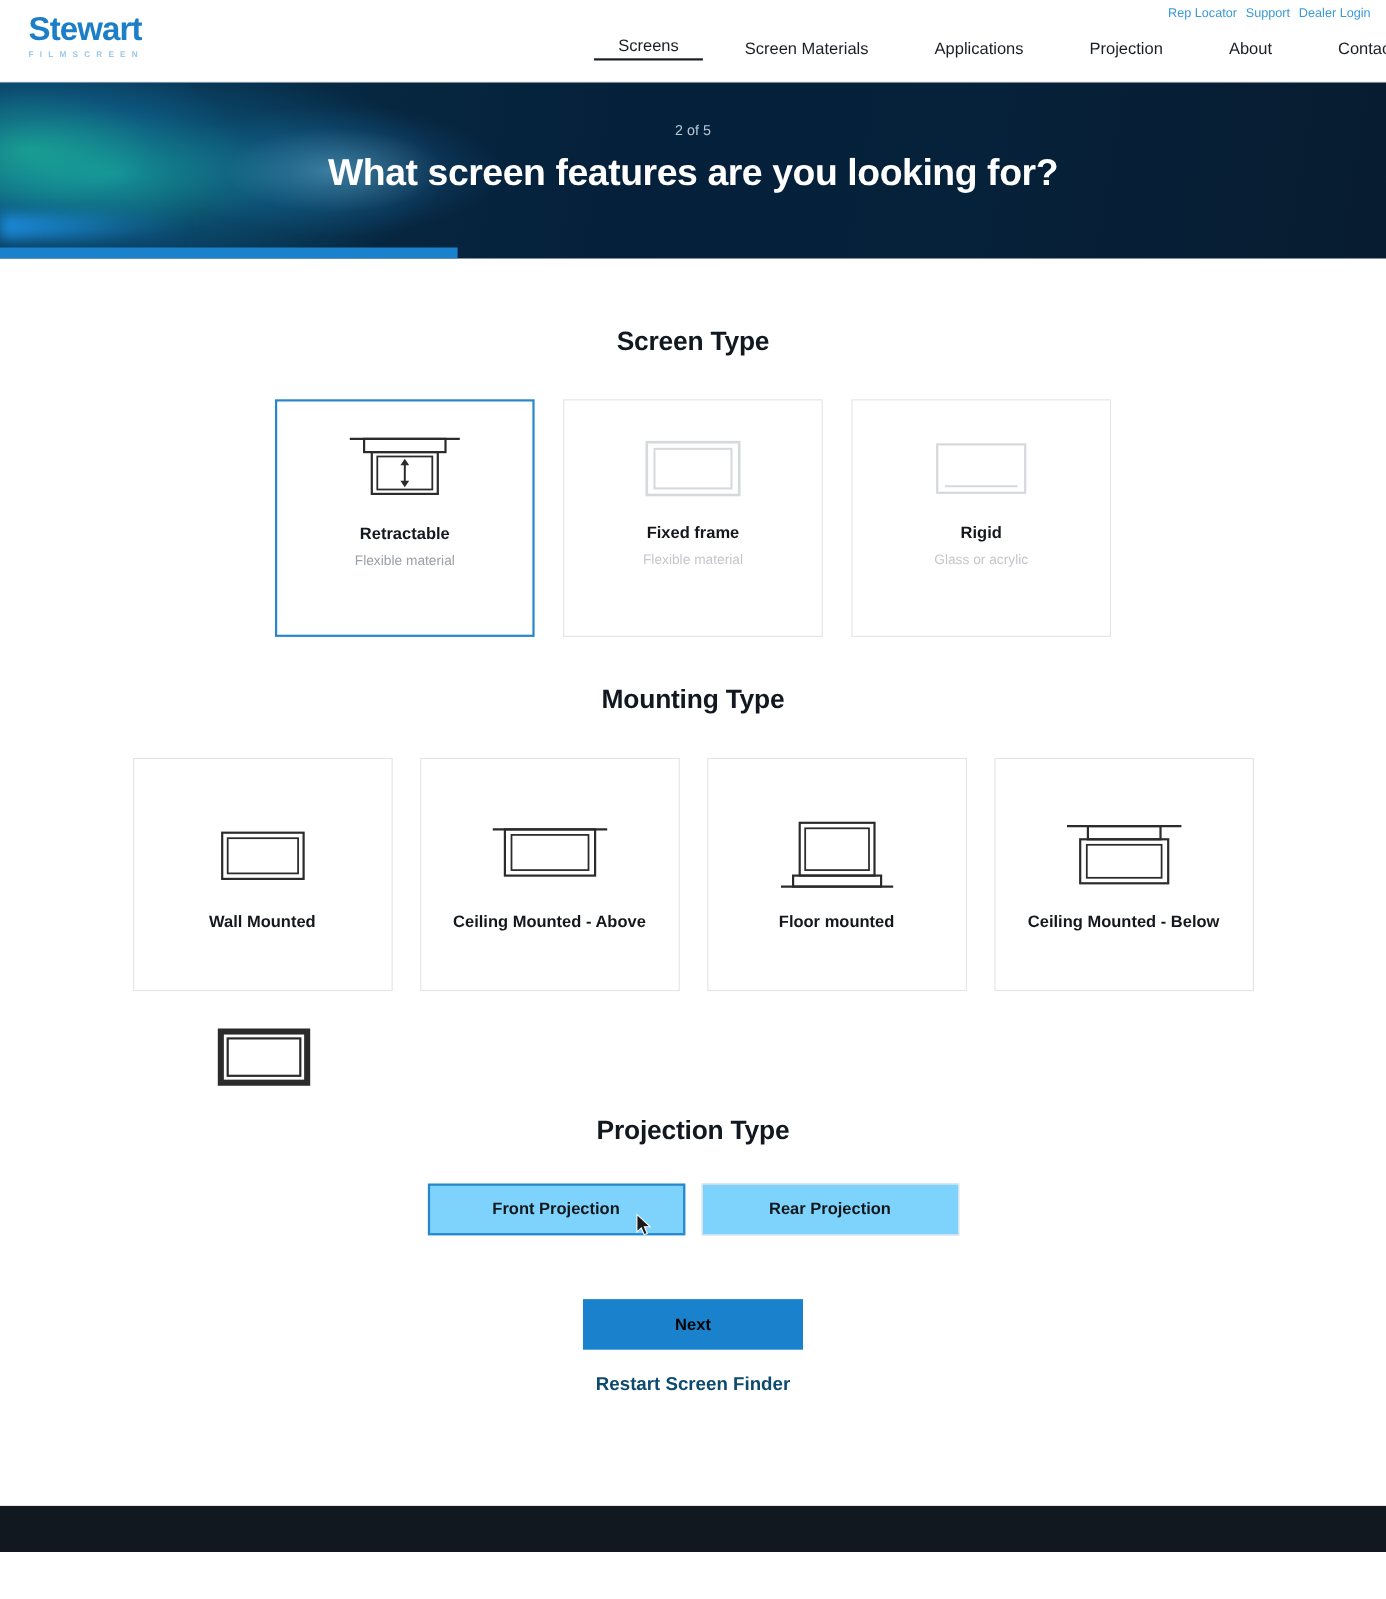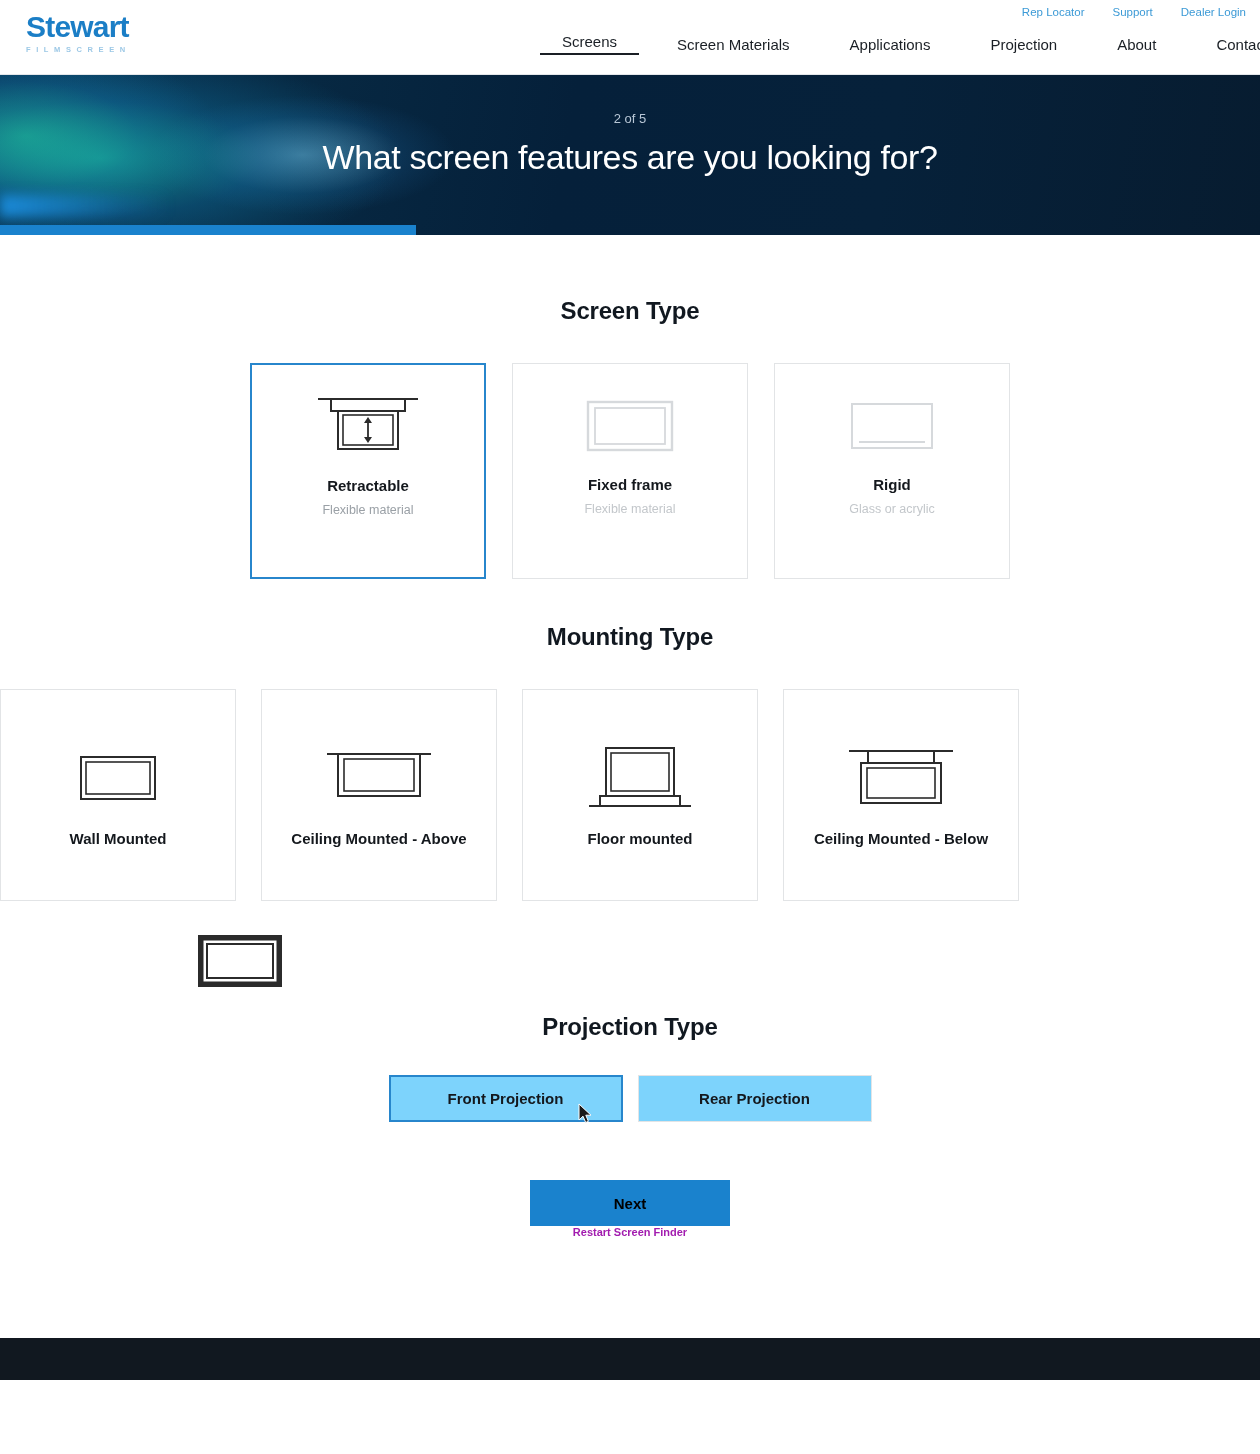--- a/index.html
+++ b/index.html
@@ -15,21 +15,21 @@
   .header {
     position: relative;
     height: 75px;
     background: #ffffff;
     border-bottom: 1px solid #e4e7ea;
   }
   .utility-nav {
     position: absolute;
     top: 6px; right: 14px;
     display: flex;
-    gap: 28px;
+    gap: 8px;
     font-size: 11.5px;
     color: #3c9ad6;
   }
   .utility-nav a { color: #3c9ad6; text-decoration: none; white-space: nowrap; }
 
   .logo {
     position: absolute;
     left: 26px; top: 12px;
     width: 160px;
   }
@@ -101,21 +101,21 @@
     text-align: center;
     padding-top: 36px;
   }
   .hero-step {
     font-size: 13px;
     color: #b8c7d6;
     margin-bottom: 12px;
   }
   .hero-title {
     font-size: 34px;
-    font-weight: normal;
+    font-weight: bold;
     color: #ffffff;
     letter-spacing: -0.4px;
   }
   .progress-track {
     position: absolute;
     left: 0; bottom: 0;
     width: 100%; height: 10px;
     background: transparent;
     z-index: 4;
   }
@@ -171,20 +171,21 @@
     font-size: 12.5px;
     color: #9aa0a6;
     margin-top: 9px;
   }
   .type-card.dim .card-sub { color: #c3c7cb; }
 
   
   .mounting-wrap { margin-top: 44px; }
   .mounting-row {
     display: flex;
+    justify-content: center;
     gap: 25px;
   }
   .mount-card {
     width: 236px;
     height: 212px;
     border: 1px solid #e2e4e6;
     background: #fff;
     display: flex;
     flex-direction: column;
     align-items: center;
@@ -237,23 +238,24 @@
     background: #1a82cd;
     color: #000000;
     border: none;
     font-size: 15px;
     font-weight: bold;
     cursor: pointer;
     font-family: "Liberation Sans", sans-serif;
   }
   .restart-link {
     display: block;
-    font-size: 11px;
-    font-weight: bold;
-    color: #a21caf;
+    margin-top: 22px;
+    font-size: 17px;
+    font-weight: bold;
+    color: #0c4a6e;
     text-decoration: none;
   }
 
   .spacer { height: 100px; }
   .footer {
     height: 42px;
     background: #111820;
   }
 
   

